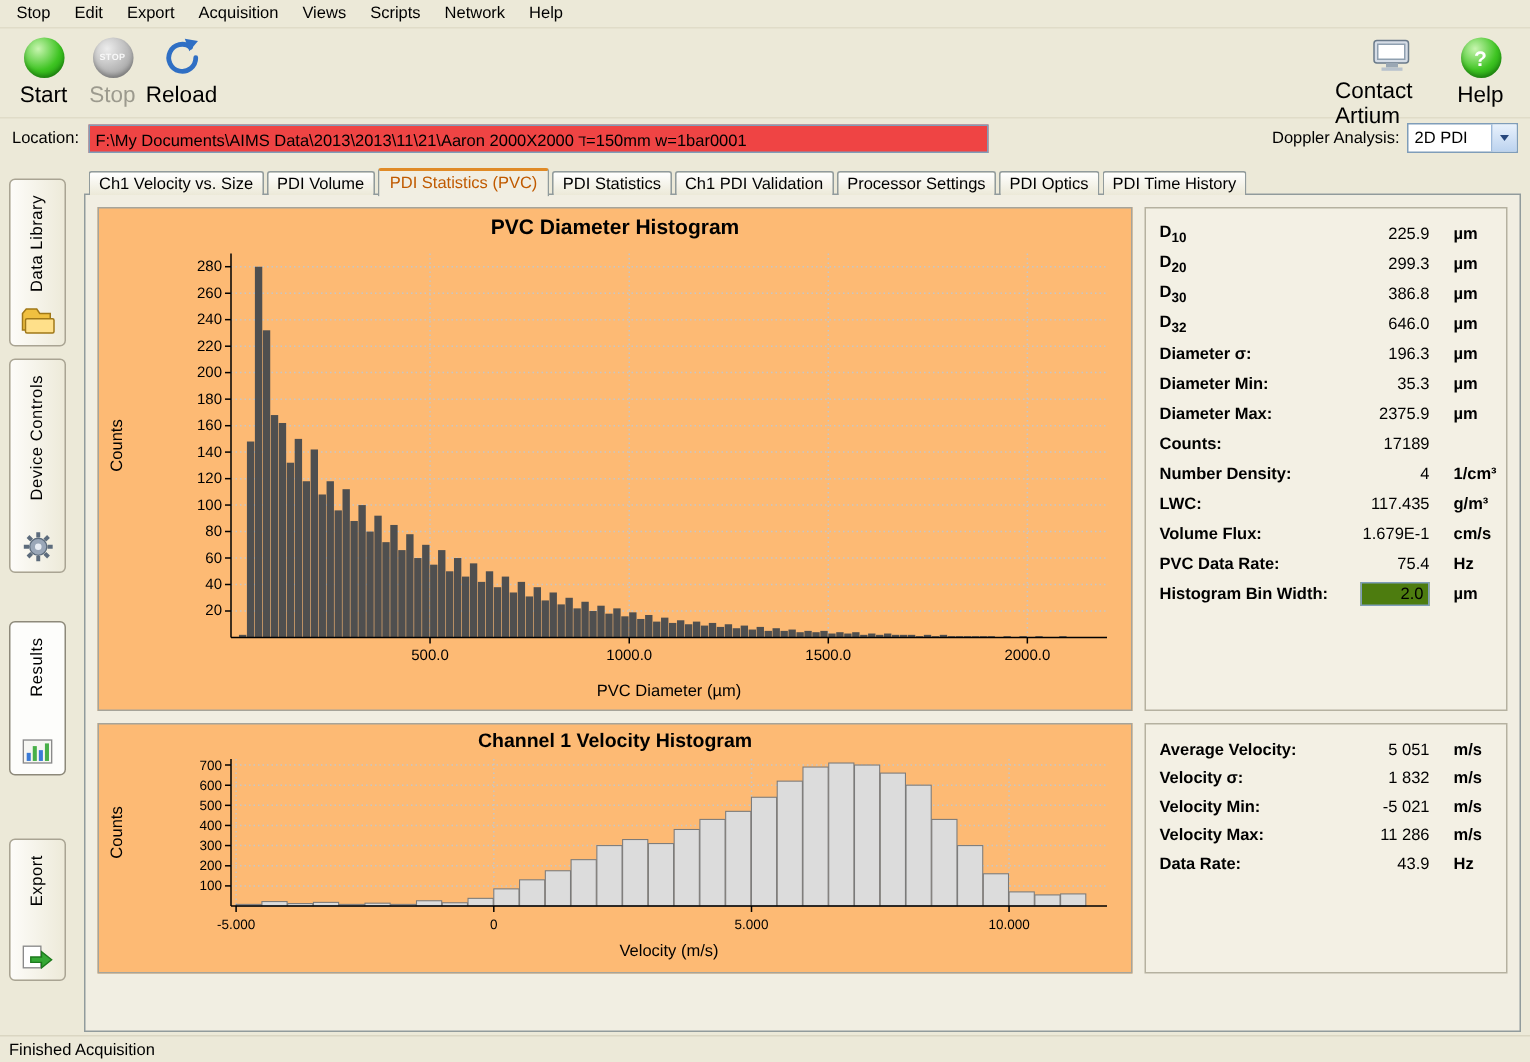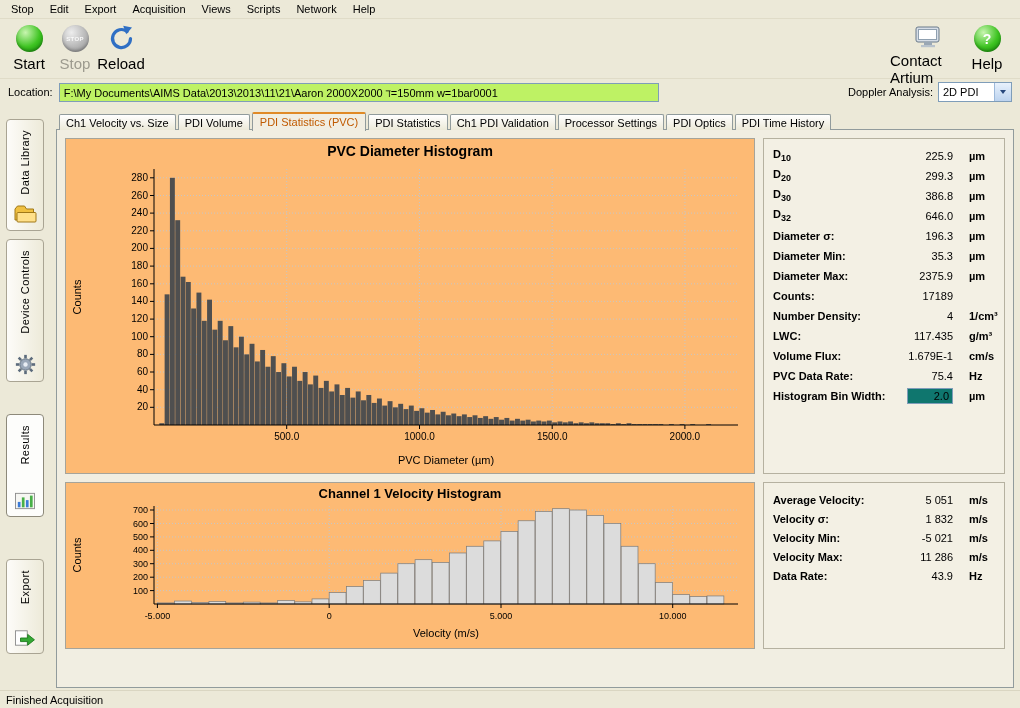--- a/index.html
+++ b/index.html
@@ -31,21 +31,21 @@
   .stop-ball span { font-size:6px; font-weight:bold; color:#f8f8f8; letter-spacing:.3px; }
   .help-ball { background:radial-gradient(circle at 35% 28%, #c8f5b0, #3ec422 55%, #0f8a06);
                color:#fff; font-weight:bold; font-size:14px;
                box-shadow:inset 0 -2px 3px rgba(0,0,0,.25); }
   .tool-label { font-size:15px; }
   .tool-label.disabled { color:#9c9a8e; }
   .toolbar-spacer { flex:1; }
 
   
   .locationbar { height:26px; display:flex; align-items:center; padding:0 8px; gap:6px; flex:none; }
-  .location-input { width:600px; height:19px; border:1px solid #7f9db9; background:#bef264;
+  .location-input { width:600px; height:19px; border:1px solid #7f9db9; background:#ef4444;
                     font-family:inherit; font-size:11px; padding:1px 4px; }
   .doppler { margin-left:auto; display:flex; align-items:center; gap:5px; }
   .dropdown { width:74px; height:20px; border:1px solid #7f9db9; background:#fff;
               display:flex; align-items:stretch; cursor:default; }
   .dropdown .dd-text { flex:1; display:flex; align-items:center; padding-left:4px; }
   .dropdown .dd-btn { width:17px; background:linear-gradient(#e8f1fc,#bcd3ef);
                       border-left:1px solid #9db9da; display:flex; align-items:center; justify-content:center; }
   .dd-arrow { width:0; height:0; border-left:3.5px solid transparent; border-right:3.5px solid transparent;
               border-top:4px solid #27477c; }
 
@@ -84,21 +84,21 @@
   svg { display:block; font-family:"Liberation Sans", sans-serif; }
   svg text { fill:#000; }
 
   .stats-panel { width:242px; flex:none; border:1px solid #b5b1a0; background:#f3f0e4; padding:7px 9px; }
   .stat-row { display:flex; align-items:center; height:20px; }
   .stat-row.vrow { height:19px; }
   .stat-label { font-weight:bold; flex:1; white-space:nowrap; }
   .stat-label sub { font-size:9px; font-weight:bold; }
   .stat-value { width:66px; text-align:right; white-space:nowrap; }
   .stat-unit { width:42px; padding-left:16px; font-weight:bold; white-space:nowrap; }
-  .bin-input { width:46px; height:16px; border:1px solid #7f9db9; background:#0f766e;
+  .bin-input { width:46px; height:16px; border:1px solid #7f9db9; background:#4d7c0f;
                font-family:inherit; font-size:11px; text-align:right; padding:0 3px; margin-left:20px; }
 
   
   .statusbar { height:18px; border-top:1px solid #dad6c2; display:flex; align-items:center;
                padding-left:6px; flex:none; }
 </style>
 </head>
 <body>
 
 <div class="app">

